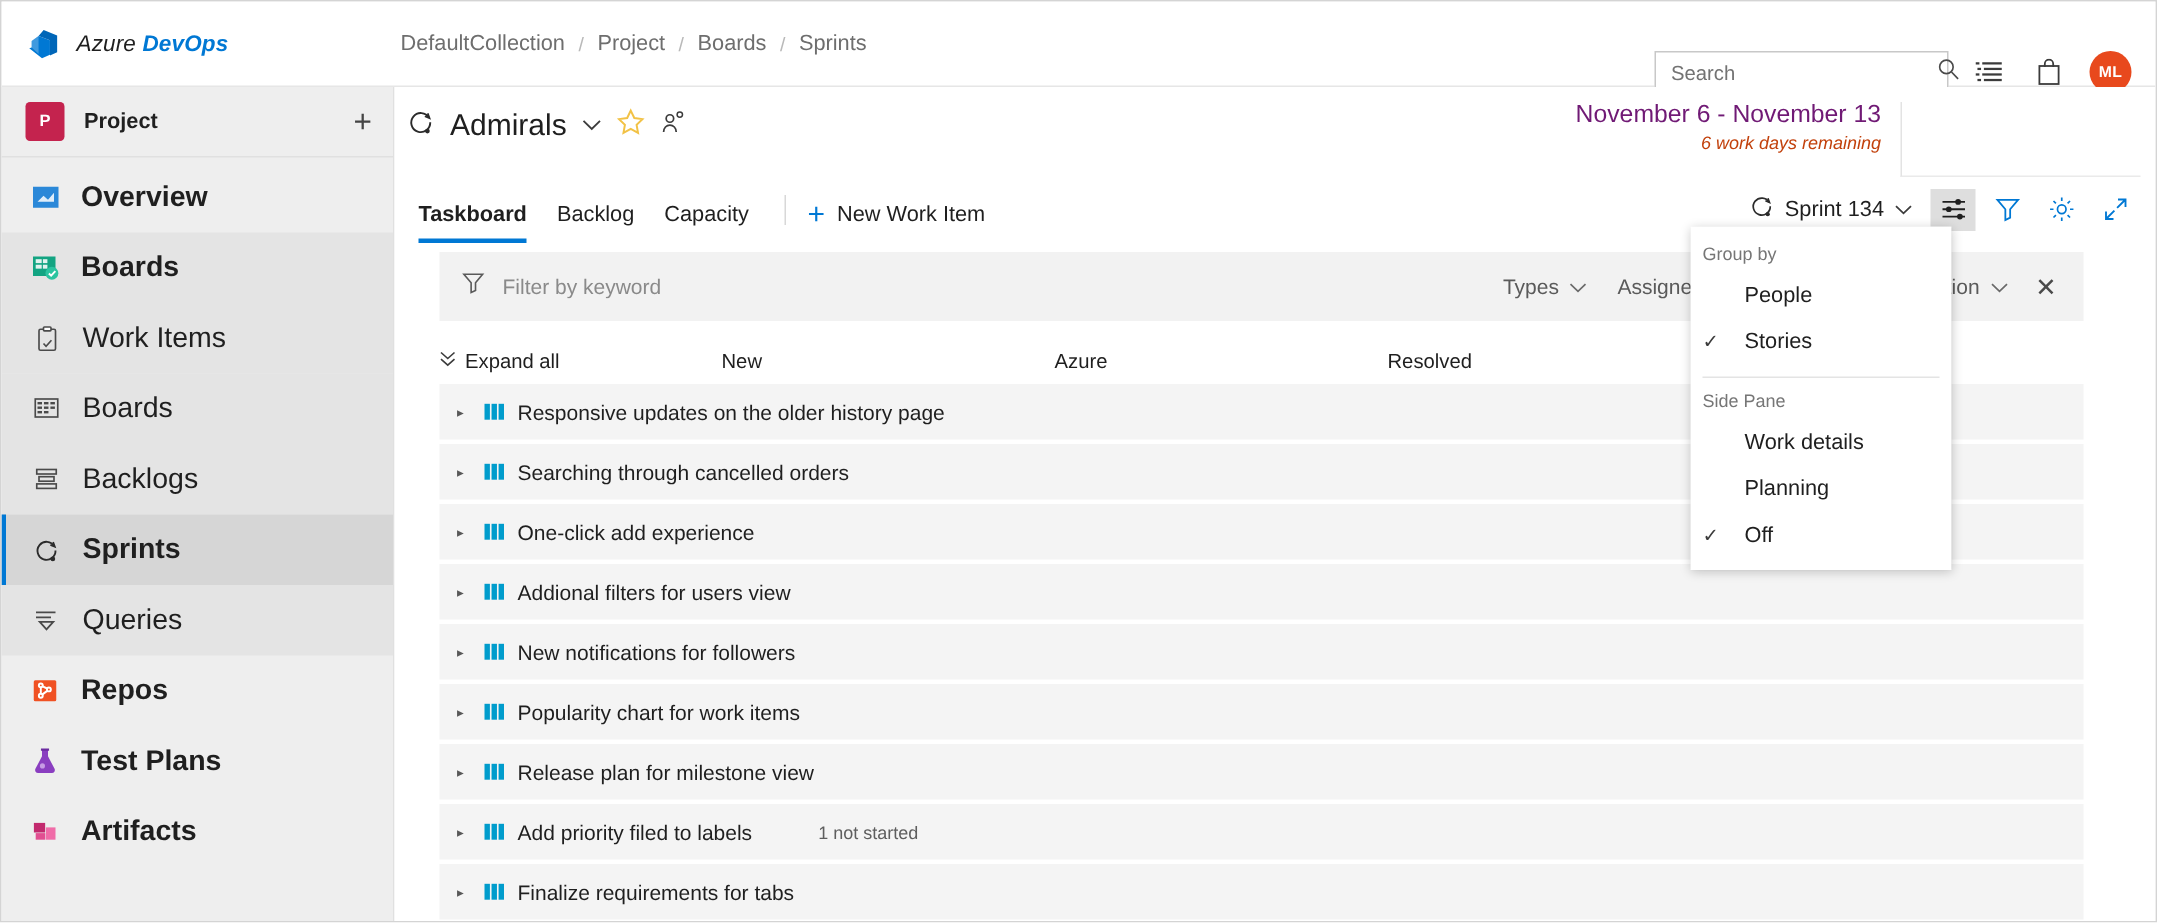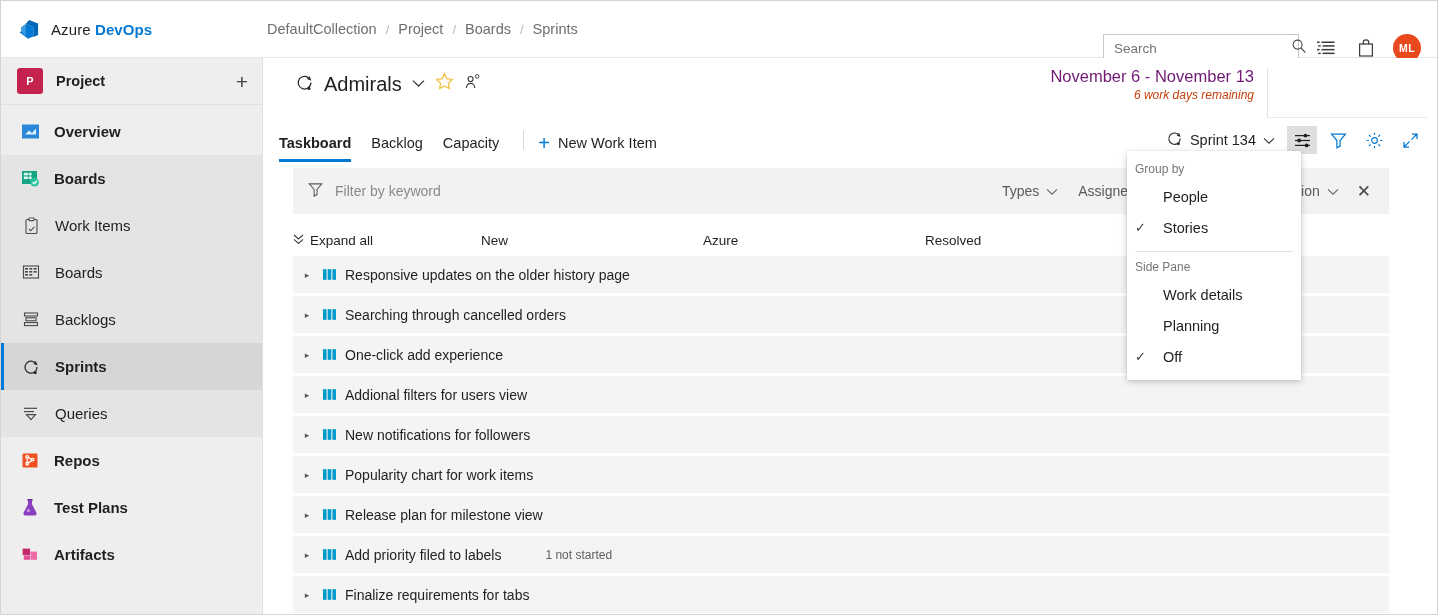--- a/index.html
+++ b/index.html
@@ -20,21 +20,21 @@
   
   .topbar {
     position: absolute; left: 0; top: 0;
     width: 1436px; height: 57px;
     background: #ffffff;
     border-bottom: 1px solid #e6e6e6;
     display: flex; align-items: center;
   }
   .brand { display: flex; align-items: center; gap: 10px; padding-left: 16px; width: 246px; }
   .brand-logo { width: 24px; height: 24px; display: block; }
-  .brand-text { font-size: 15px; color: #1f1f1f; white-space: nowrap; letter-spacing: .1px; }
+  .brand-text { font-size: 15px; color: #1f1f1f; white-space: nowrap; letter-spacing: .1px; font-style: italic; }
   .brand-text b { color: #0078d4; font-weight: 700; }
   .brand-text span.light { font-weight: 400; }
 
   .breadcrumb { display: flex; align-items: center; gap: 9px; font-size: 14.5px; color: #6e6e6e; margin-left: 20px; }
   .breadcrumb .crumb { white-space: nowrap; }
   .breadcrumb .sep { color: #b9b9b9; font-size: 13px; }
 
   .topbar-right { margin-left: auto; display: flex; align-items: center; gap: 14px; padding-right: 16px; margin-top: 38px; }
   .searchbox {
     width: 196px; height: 29px;
@@ -72,39 +72,39 @@
     font-size: 11px; font-weight: 700;
     display: flex; align-items: center; justify-content: center;
   }
   .proj-name { font-size: 14.5px; font-weight: 700; color: #1f1f1f; }
   .proj-plus { margin-left: auto; font-size: 21px; color: #444; font-weight: 300; line-height: 1; cursor: pointer; }
 
   .nav { padding-top: 3px; }
   .nav-item {
     height: 47px; display: flex; align-items: center;
     gap: 13px; padding-left: 18px; position: relative; cursor: pointer;
-    font-size: 15px; color: #1f1f1f;
+    font-size: 19px; color: #1f1f1f;
   }
   .nav-item .nav-ic { width: 22px; height: 22px; display: flex; align-items: center; justify-content: center; flex: 0 0 22px; }
   .nav-item.lvl0 { font-weight: 700; }
   .nav-item.lvl1 { padding-left: 19px; font-weight: 400; }
   .nav-item.group-bg { background: #e4e4e4; }
   .nav-item.active { background: #d6d6d6; font-weight: 700; }
   .nav-item.active::before {
     content: ""; position: absolute; left: 0; top: 0;
     width: 3px; height: 100%; background: #0078d4;
   }
 
   
   .main {
     position: absolute; left: 262px; top: 57px;
     width: 1174px; height: 557px;
     background: #ffffff; overflow: hidden;
   }
-  .sprint-head { position: relative; height: 62px; padding: 14px 0 0 32px; }
+  .sprint-head { position: relative; height: 62px; padding: 14px 0 0 8px; }
   .sprint-title-row { display: flex; align-items: center; gap: 10px; }
   .sprint-title { font-size: 20px; color: #1f1f1f; }
   .chev { color: #3c3c3c; font-size: 12px; }
   .star { color: #f2c246; font-size: 18px; cursor: pointer; }
 
   .dates {
     position: absolute; right: 183px; top: 9px; text-align: right;
   }
   .dates .range { font-size: 16.5px; color: #701a75; white-space: nowrap; }
   .dates .remaining { font-size: 12px; color: #c2410c; margin-top: 2px; font-style: italic; }

